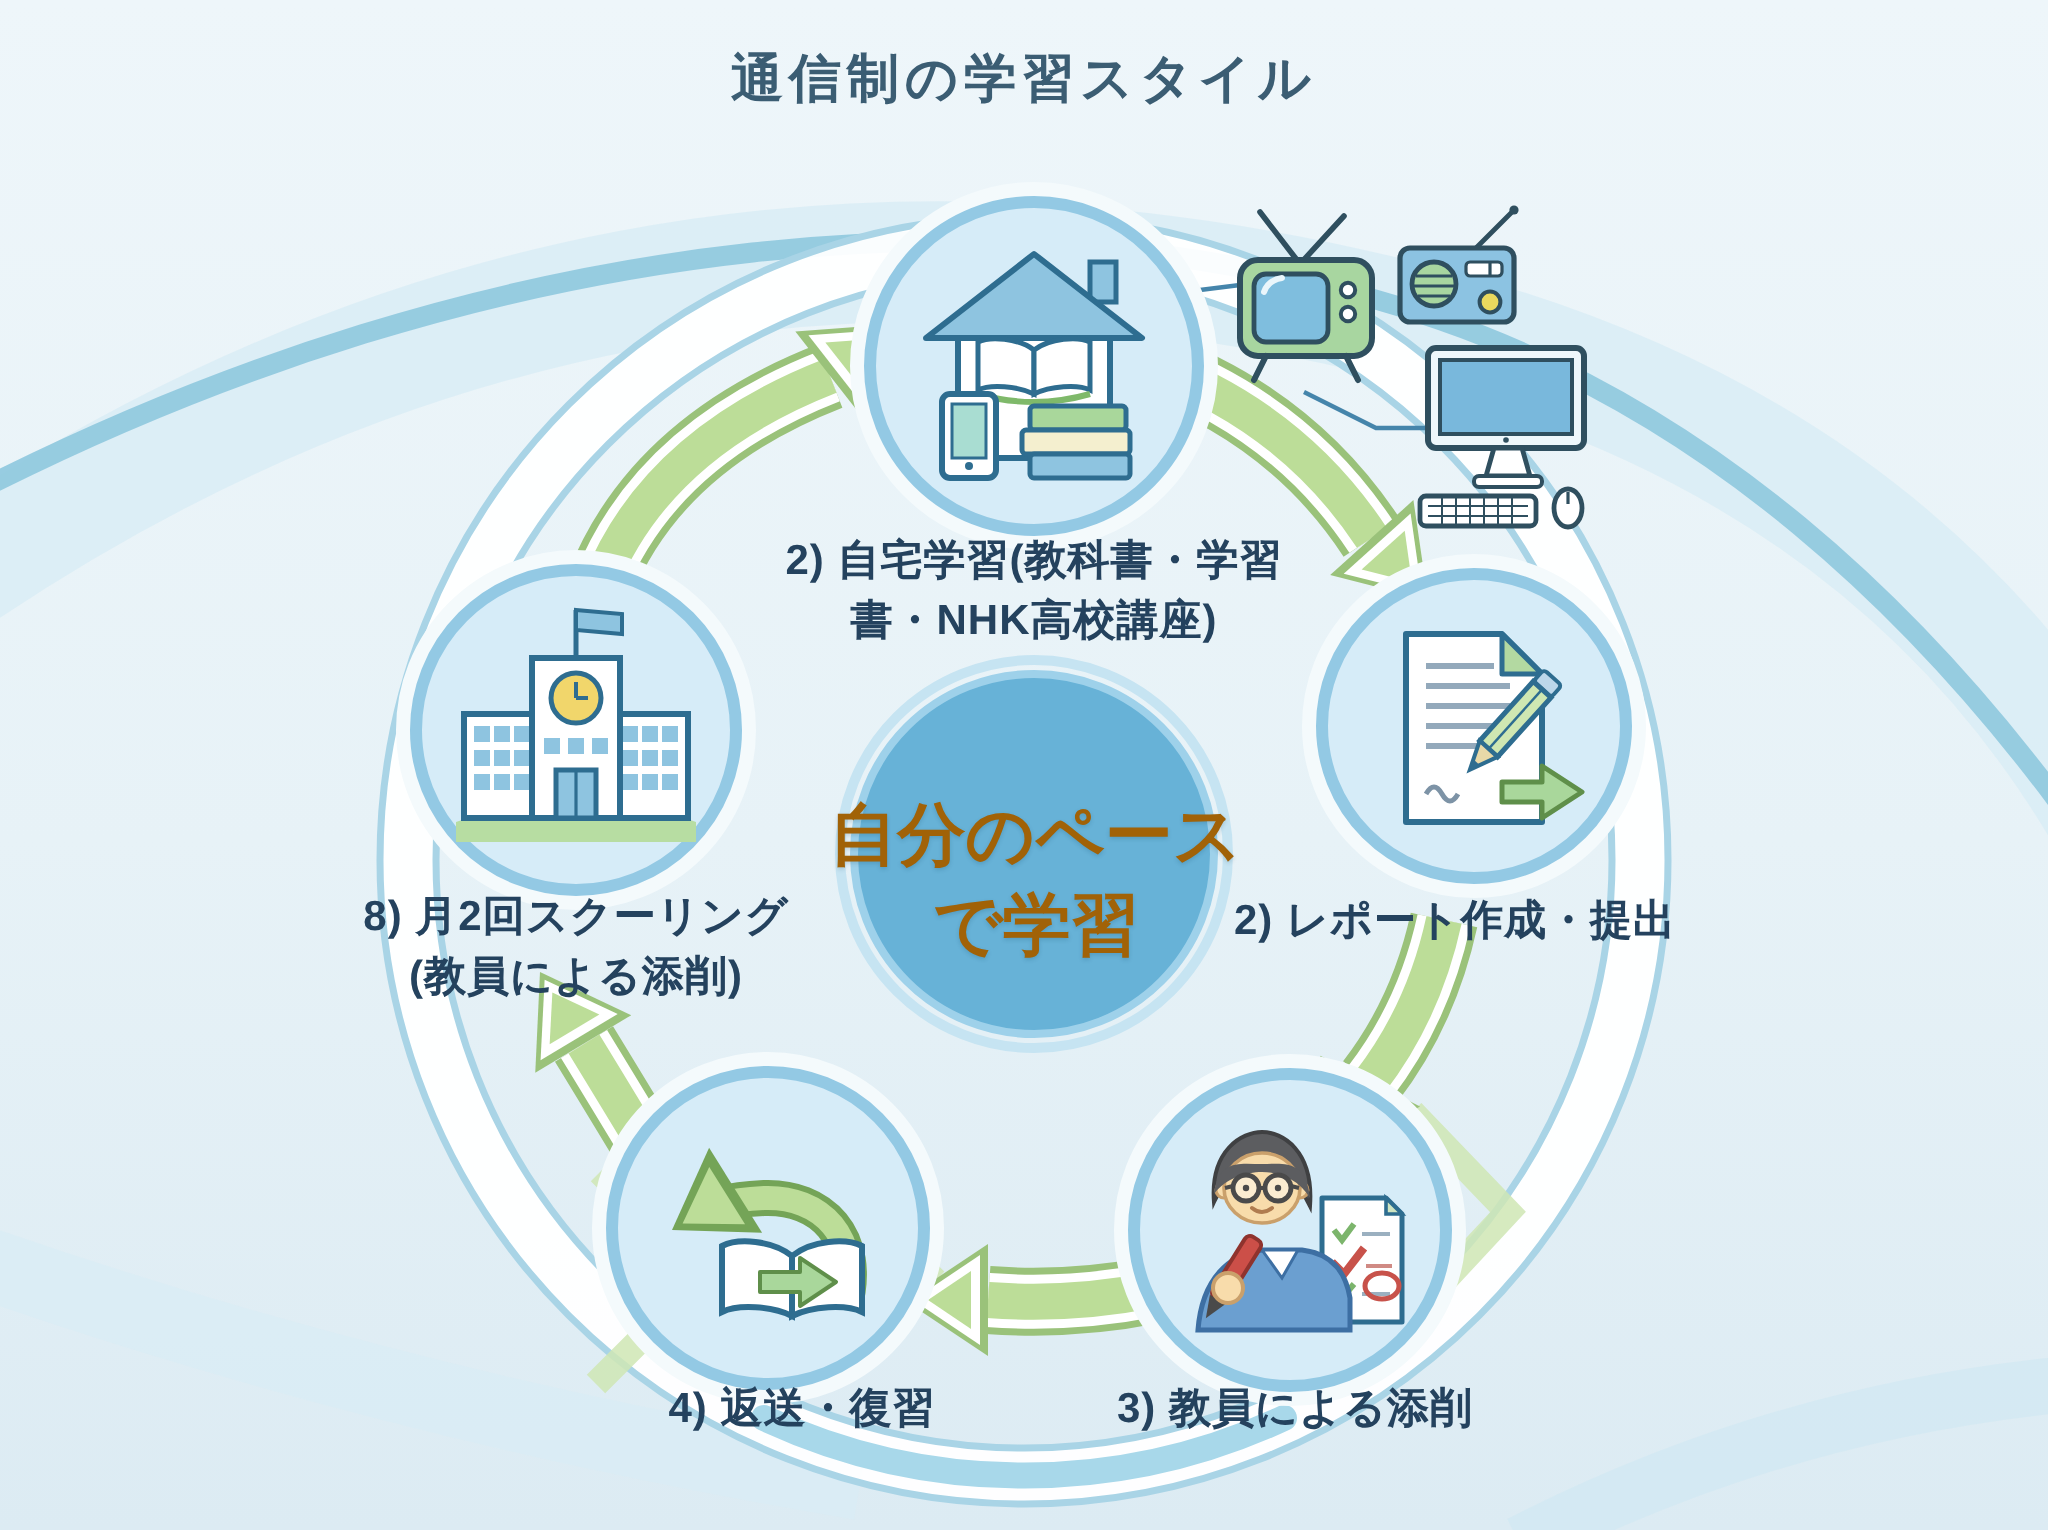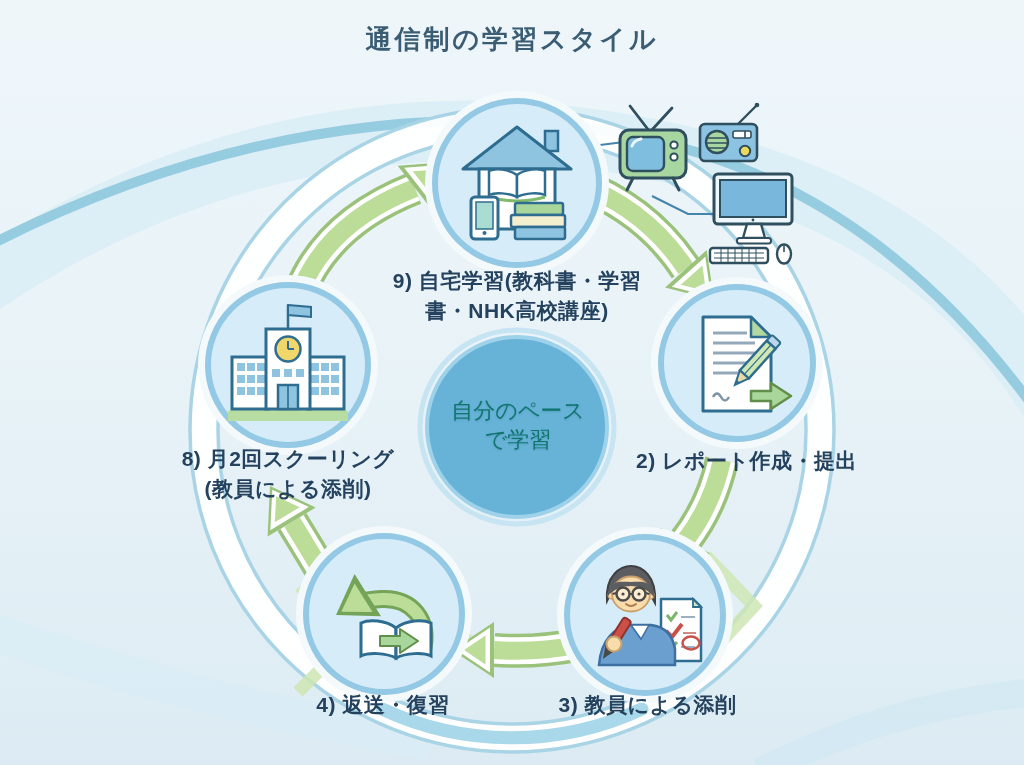--- a/index.html
+++ b/index.html
@@ -14,21 +14,21 @@
   .title{
     position:absolute;top:22px;left:0;width:1024px;text-align:center;
     font-size:26px;font-weight:600;color:#3b5d73;letter-spacing:3px;
   }
   .step-label{
     position:absolute;font-weight:700;font-size:21px;color:#24425e;
     text-align:center;line-height:1.45;letter-spacing:.5px;
   }
   .center-label{
     position:absolute;top:396px;left:412px;width:212px;text-align:center;
-    color:#0f766e;font-size:22px;font-weight:400;line-height:1.32;
+    color:#a16207;font-size:34px;font-weight:700;line-height:1.32;
     text-shadow:0 1px 2px rgba(0,60,90,.18);
   }
 </style>
 </head>
 <body>
 
 <div class="stage">
 
 <svg class="layer" width="1024" height="765" viewBox="0 0 1024 765">
   <defs>
@@ -293,33 +293,33 @@
 </svg>
 
 <div class="title">通信制の学習スタイル</div>
 
 <div class="center-label">
   <div>自分のペース</div>
   <div>で学習</div>
 </div>
 
 <div class="step-label" style="left:342px;top:266px;width:350px">
-  <div>9) 自宅学習(教科書・学習</div>
+  <div>2) 自宅学習(教科書・学習</div>
   <div>書・NHK高校講座)</div>
 </div>
 
-<div class="step-label" style="left:604px;top:446px;width:285px">
+<div class="step-label" style="left:585px;top:446px;width:285px">
   <div>2) レポート作成・提出</div>
 </div>
 
 <div class="step-label" style="left:515px;top:690px;width:265px">
   <div>3) 教員による添削</div>
 </div>
 
-<div class="step-label" style="left:263px;top:690px;width:240px">
+<div class="step-label" style="left:281px;top:690px;width:240px">
   <div>4) 返送・復習</div>
 </div>
 
 <div class="step-label" style="left:163px;top:444px;width:250px">
   <div>8) 月2回スクーリング</div>
   <div>(教員による添削)</div>
 </div>
 
 </div>
 

